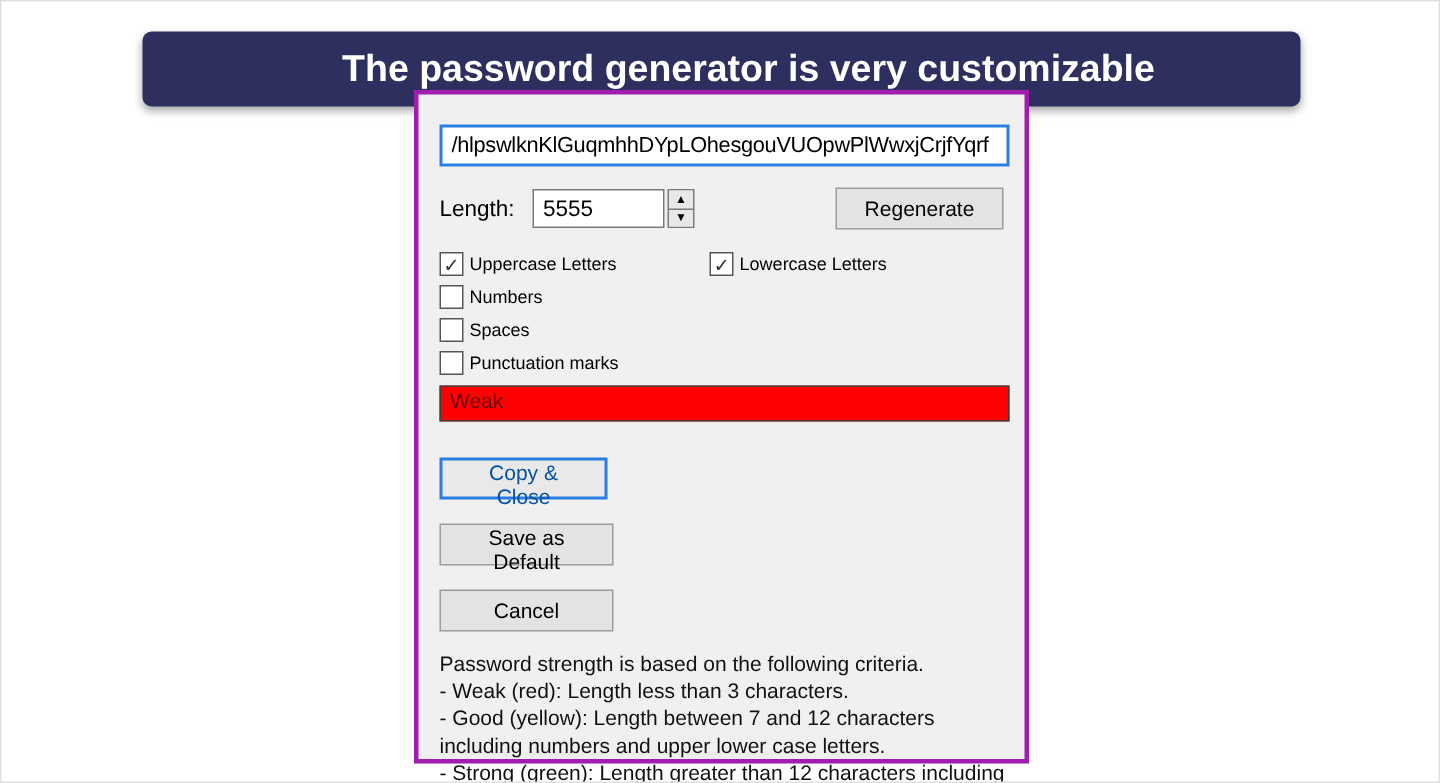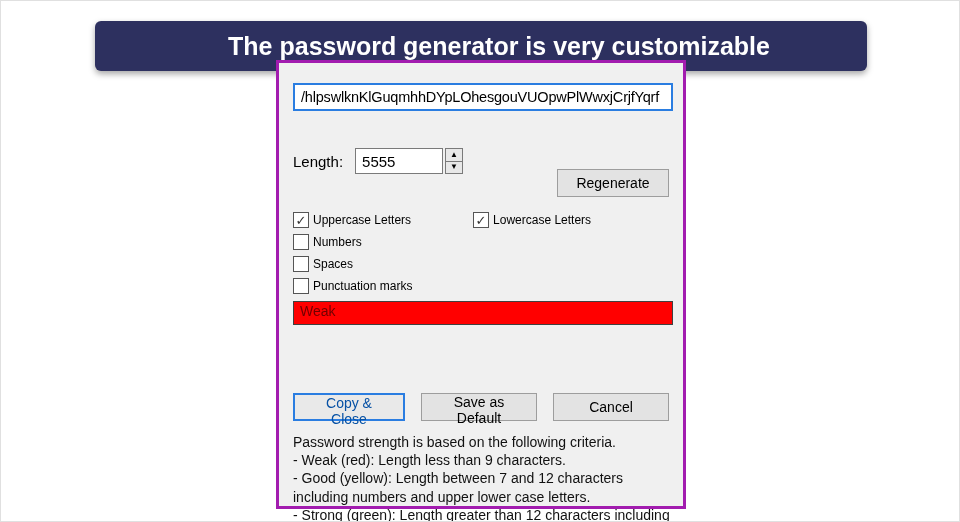--- a/index.html
+++ b/index.html
@@ -90,21 +90,20 @@
   }
   .spinner div:last-child { border-bottom: none; }
   .btn {
     background: #e3e3e3;
     border: 1px solid #9d9d9d;
     height: 28px;
     font-size: 14px;
     padding: 0 12px;
     cursor: pointer;
     font-family: inherit;
-    margin-top: 44px;
   }
   .btn.primary {
     border: 2px solid #2a7de1;
     color: #0651a5;
     background: #e9e9e9;
   }
   .regen-btn {
     margin-left: auto;
     width: 112px;
   }
@@ -145,20 +144,21 @@
     color: #700000;
     font-size: 14px;
     padding: 1px 6px;
     font-weight: 500;
     overflow: hidden;
   }
   .button-row {
     margin-top: 24px;
     display: flex;
     gap: 16px;
+    flex-direction: column;
   }
   .button-row .btn { width: 116px; }
   .button-row .btn.primary { width: 112px; }
   .criteria {
     margin-top: 12px;
     font-size: 14px;
     line-height: 1.3;
     color: #111;
     width: 386px;
   }
@@ -208,18 +208,18 @@
   <div class="strength-bar">Weak</div>
 
   <div class="button-row">
     <button class="btn primary">Copy &amp; Close</button>
     <button class="btn">Save as Default</button>
     <button class="btn">Cancel</button>
   </div>
 
   <div class="criteria">
     <div>Password strength is based on the following criteria.</div>
-    <div>- Weak (red): Length less than 9 characters.</div>
+    <div>- Weak (red): Length less than 3 characters.</div>
     <div>- Good (yellow): Length between 7 and 12 characters including numbers and upper lower case letters.</div>
     <div>- Strong (green): Length greater than 12 characters including numbers, upper lower case letters and punctuation marks.</div>
   </div>
 
 </div>
 
 </body></html>

